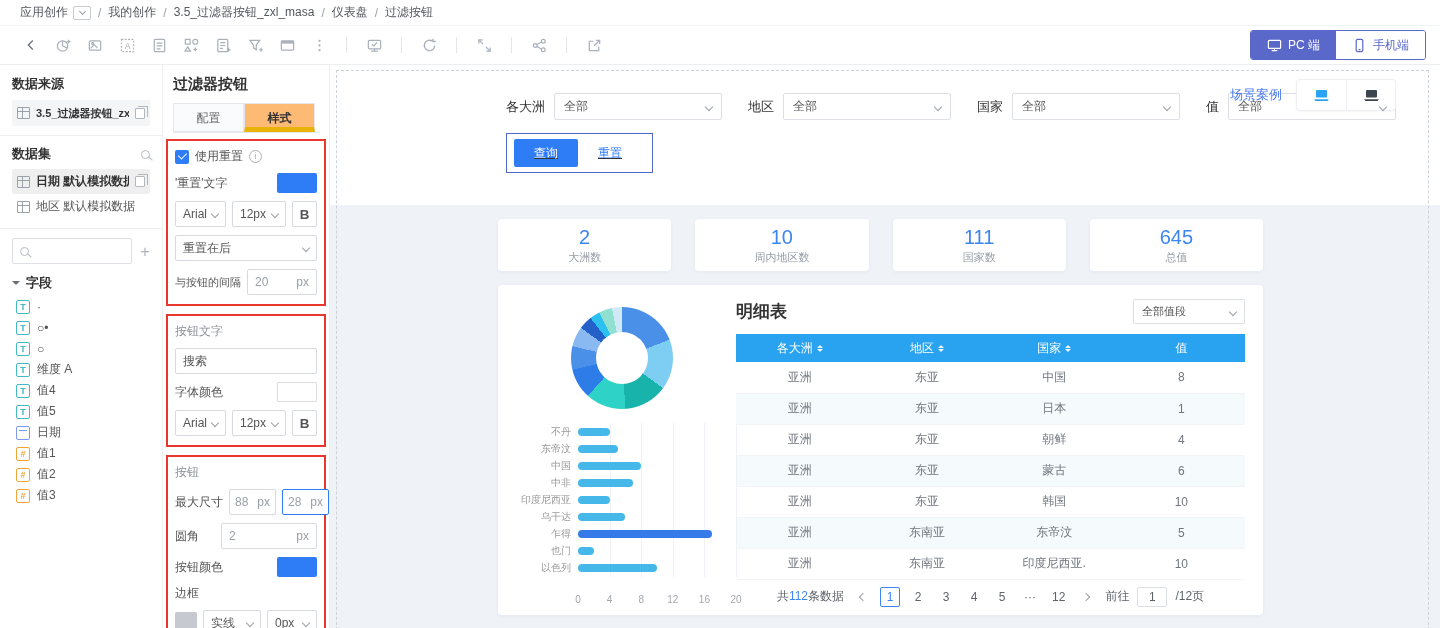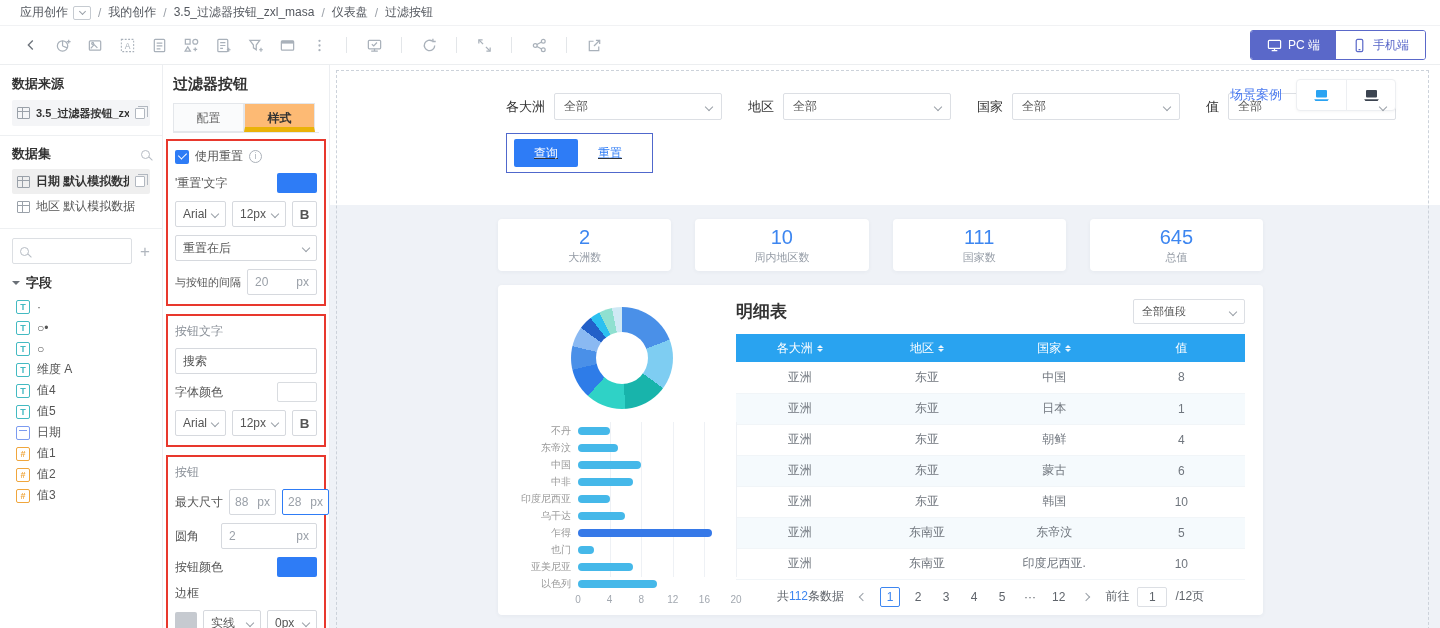--- a/index.html
+++ b/index.html
@@ -619,26 +619,20 @@
                 <div class="bar-row">
                   <span class="bar-label">乍得</span>
                   <span class="bar-track">
                     <span class="bar-fill" style="width: 85%; background: rgb(54, 121, 232);"></span>
                   </span>
                 </div>
                 <div class="bar-row">
                   <span class="bar-label">也门</span>
                   <span class="bar-track">
                     <span class="bar-fill" style="width: 10%; background: rgb(69, 184, 233);"></span>
-                  </span>
-                </div>
-                <div class="bar-row">
-                  <span class="bar-label">亚美尼亚</span>
-                  <span class="bar-track">
-                    <span class="bar-fill" style="width: 35%; background: rgb(69, 184, 233);"></span>
                   </span>
                 </div>
                 <div class="bar-row">
                   <span class="bar-label">以色列</span>
                   <span class="bar-track">
                     <span class="bar-fill" style="width: 50%; background: rgb(69, 184, 233);"></span>
                   </span>
                 </div>
               </div>
             <div class="bar-axis" id="bar-axis">

